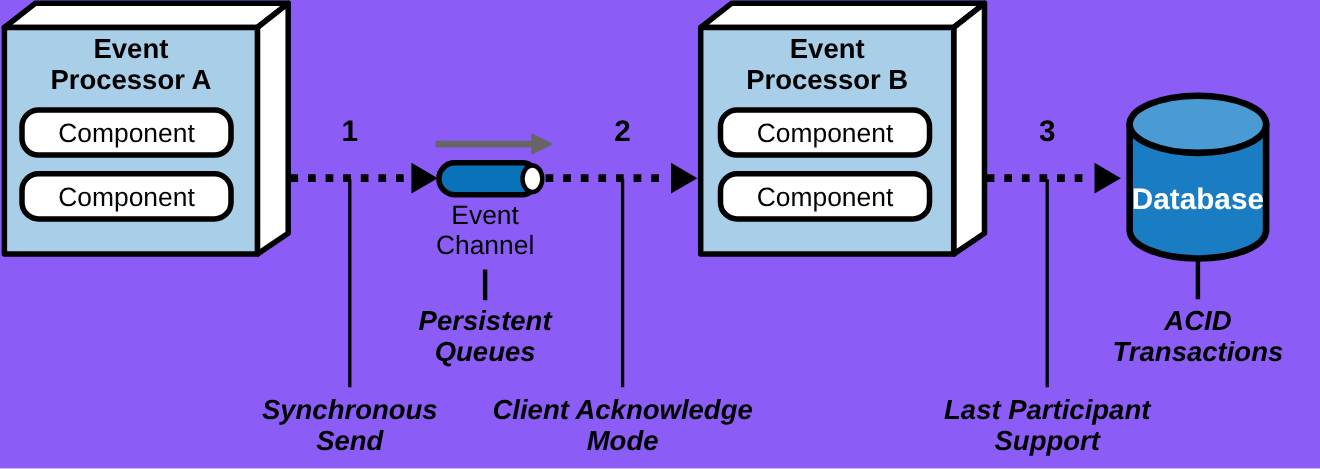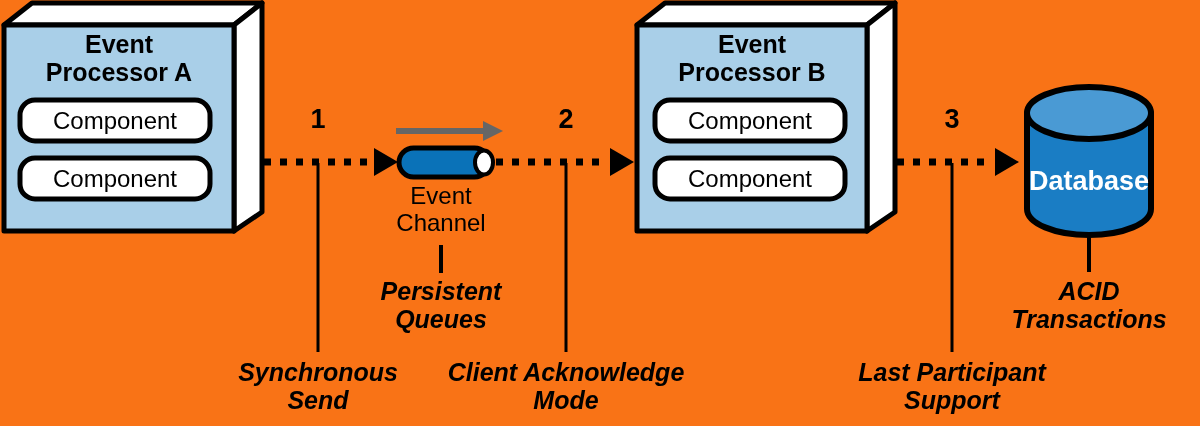--- a/index.html
+++ b/index.html
@@ -7,21 +7,21 @@
     padding: 0;
     background: #ffffff;
   }
   body {
     font-family: "Liberation Sans", sans-serif;
   }
   #diagram-root {
     position: relative;
     width: 1200px;
     height: 426px;
-    background: #f97316;
+    background: #8b5cf6;
     overflow: hidden;
   }
   #diagram-root svg {
     position: absolute;
     top: 0;
     left: 0;
     display: block;
   }
   .proc-title {
     font-family: "Liberation Sans", sans-serif;

